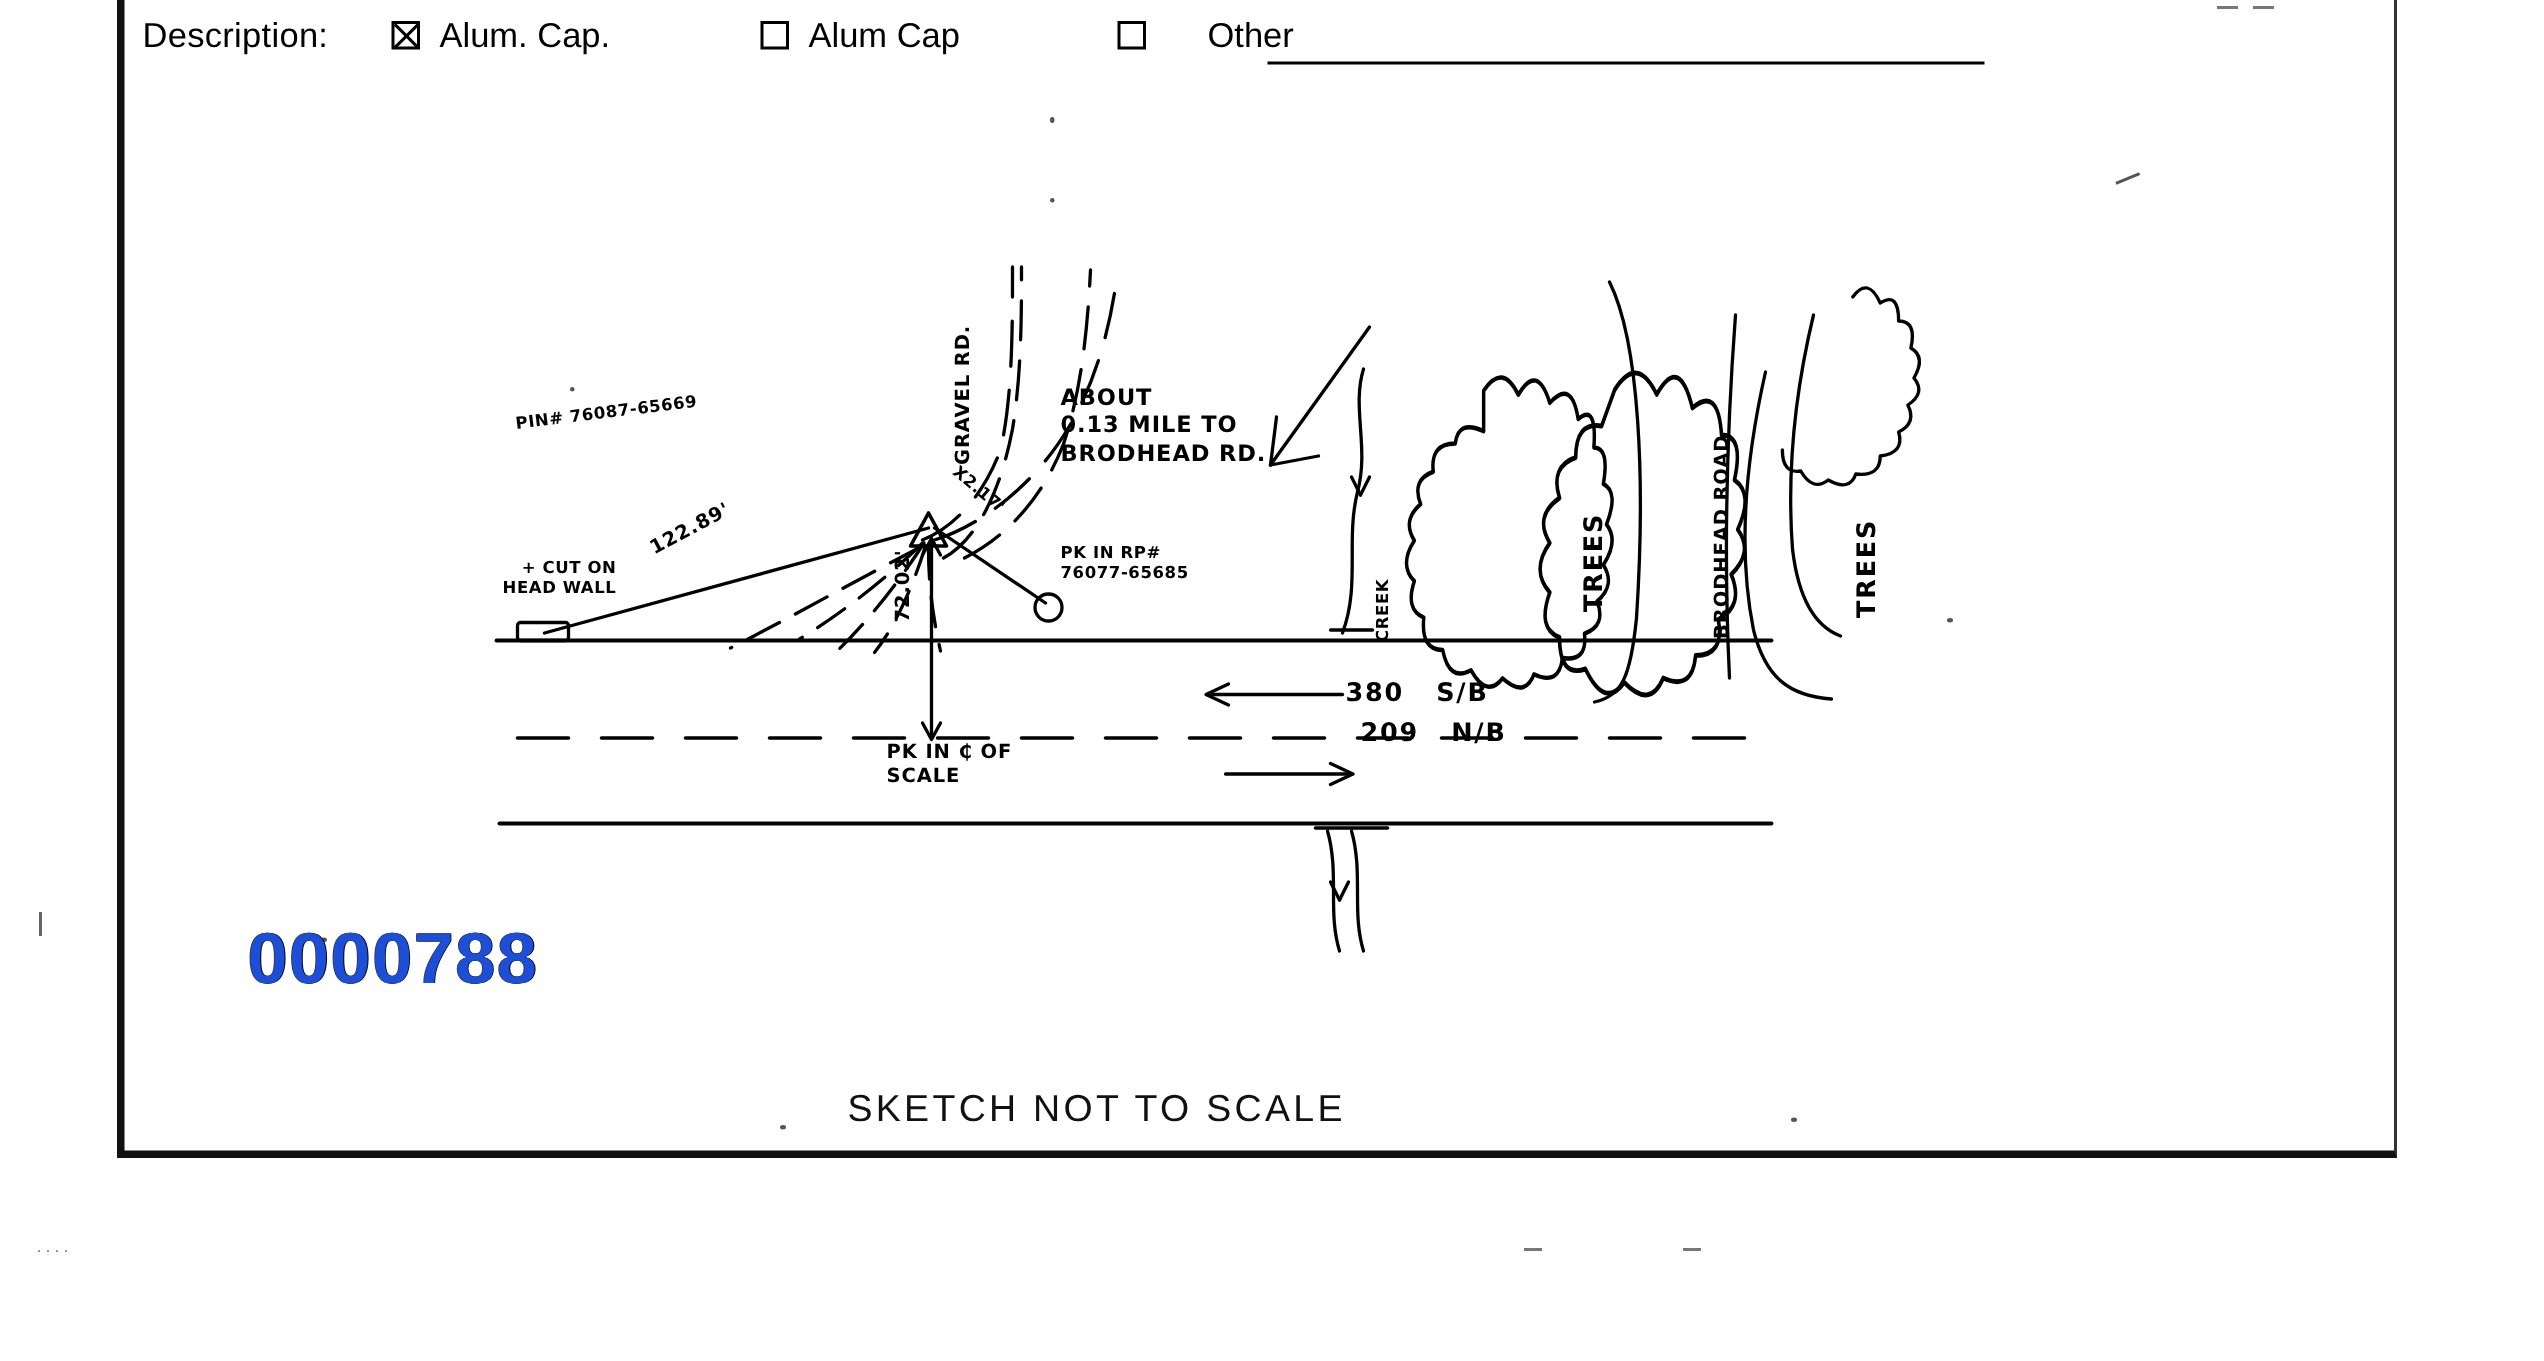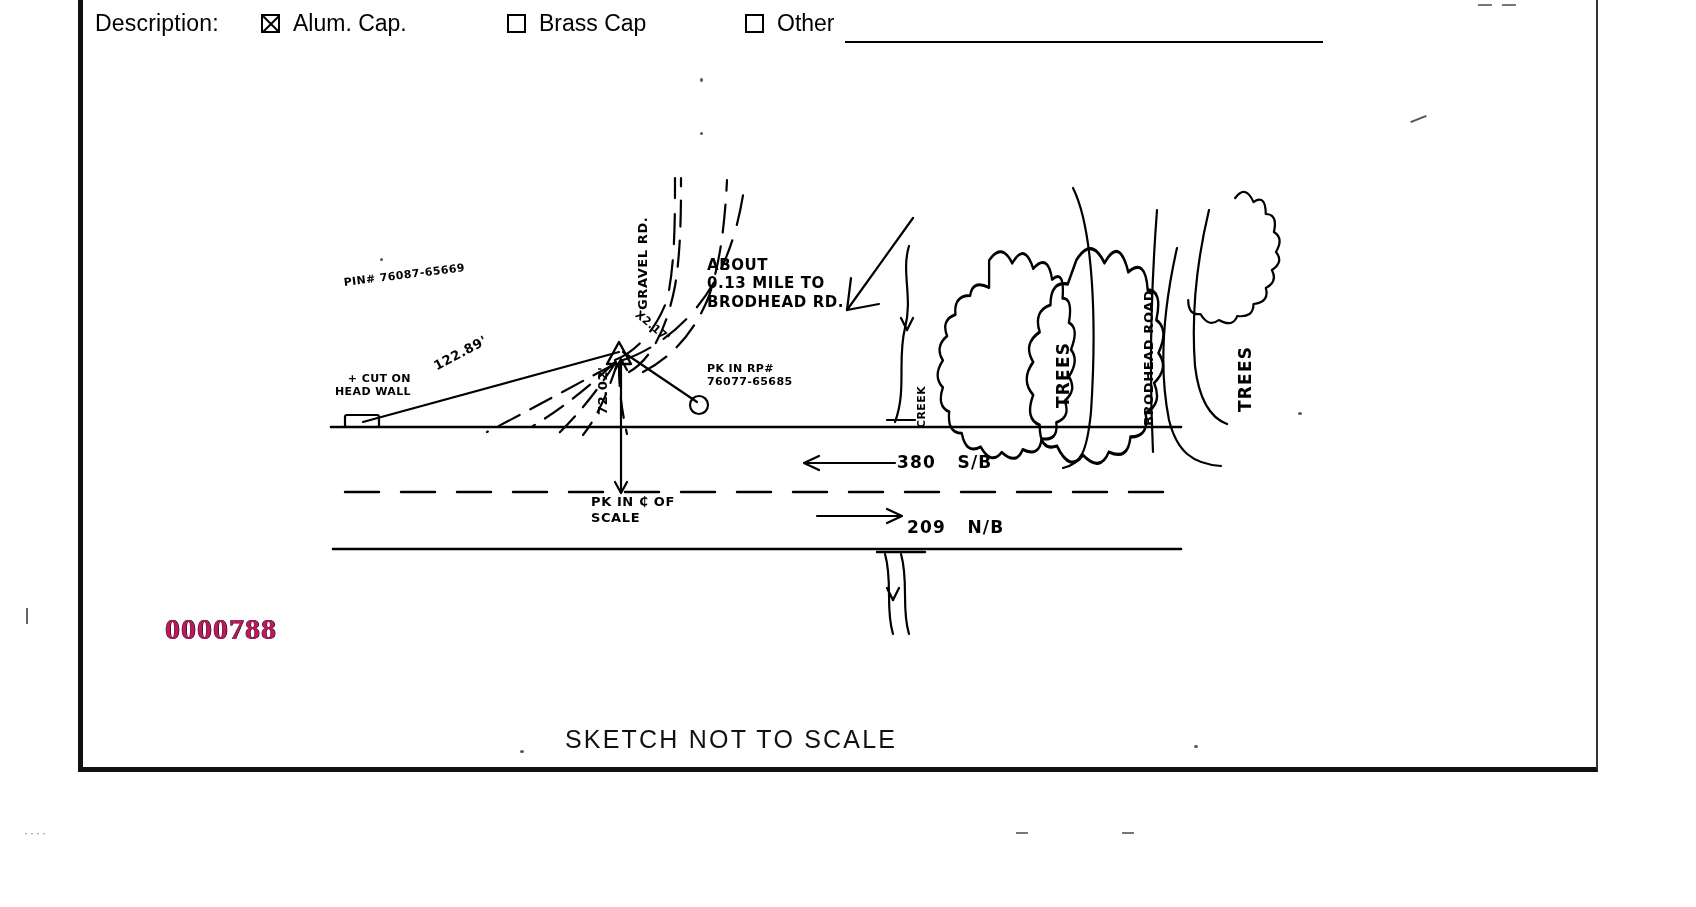--- a/index.html
+++ b/index.html
@@ -80,21 +80,21 @@
   .chk-txt {
     position: absolute;
     top: 2px;
     font-size: 23px;
   }
   #chk-alum      { left: 166px; }
   #chk-alum-txt  { left: 198px; text-align: center; }
   #chk-brass     { left: 412px; }
   #chk-brass-txt { left: 444px; }
   #chk-other     { left: 650px; }
-  #chk-other-txt { left: 682px; }
+  #chk-other-txt { left: 710px; }
   #other-rule {
     position: absolute;
     left: 750px; top: 33px;
     width: 478px; height: 0;
     border-bottom: 2.5px solid #000;
   }
 
   
   #sketch {
     position: absolute;
@@ -122,25 +122,25 @@
   .rot90  { transform: rotate(-90deg); transform-origin: left top; }
   .rot-sl { transform: rotate(-28deg); transform-origin: left top; }
   .rot-sr { transform: rotate(40deg);  transform-origin: left top; }
   .rot-l8 { transform: rotate(-7deg);  transform-origin: left top; }
 
   
   #stamp-number {
     position: absolute;
     left: 165px;
     top: 612px;
-    font-family: Liberation Serif, serif;
-    font-size: 30px;
+    font-family: Liberation Sans, sans-serif;
+    font-size: 48px;
     font-weight: 700;
     letter-spacing: 1px;
-    color: #be185d;
+    color: #1d4ed8;
     text-shadow: 0.6px 0 0 #000, -0.5px 0.4px 0 #333;
   }
 
   
   #sketch-footer {
     position: absolute;
     left: 565px;
     top: 725px;
     font-size: 25px;
     letter-spacing: 2.2px;
@@ -177,21 +177,21 @@
   <div class="speck" style="left:1194px; top:745px; width:4px; height:3px;"></div>
   <div class="speck" style="left:1298px; top:412px; width:4px; height:3px;"></div>
 
   <div id="description-row">
     <div id="description-label">Description:</div>
 
     <div id="chk-alum" class="chk checked"></div>
     <div id="chk-alum-txt" class="chk-txt">Alum. Cap.</div>
 
     <div id="chk-brass" class="chk"></div>
-    <div id="chk-brass-txt" class="chk-txt">Brass Cap</div>
+    <div id="chk-brass-txt" class="chk-txt">Alum Cap</div>
 
     <div id="chk-other" class="chk"></div>
     <div id="chk-other-txt" class="chk-txt">Other</div>
 
     <div id="other-rule"></div>
   </div>
 
   <div id="sketch">
 
     <svg width="1400" height="620" viewBox="0 0 1400 620">
@@ -300,21 +300,21 @@
 
     <div class="hw rot90" style="left:500px; top:355px;">72.02'</div>
 
     <div class="hw sm rot-sr" style="left:546px; top:248px;">X2.17'</div>
 
     <div class="hw" style="left:496px; top:434px;">PK IN ₵ OF
 SCALE</div>
 
     <div class="hw lg" style="left:802px; top:392px;">380   S/B</div>
 
-    <div class="hw lg" style="left:812px; top:457px;">209   N/B</div>
+    <div class="hw lg" style="left:812px; top:419px;">209   N/B</div>
   </div>
 
   <div id="stamp-number">0000788</div>
 
   <div id="sketch-footer">SKETCH  NOT  TO  SCALE</div>
 
   <div id="mark-bl">····</div>
 </div>
 
 </body></html>

